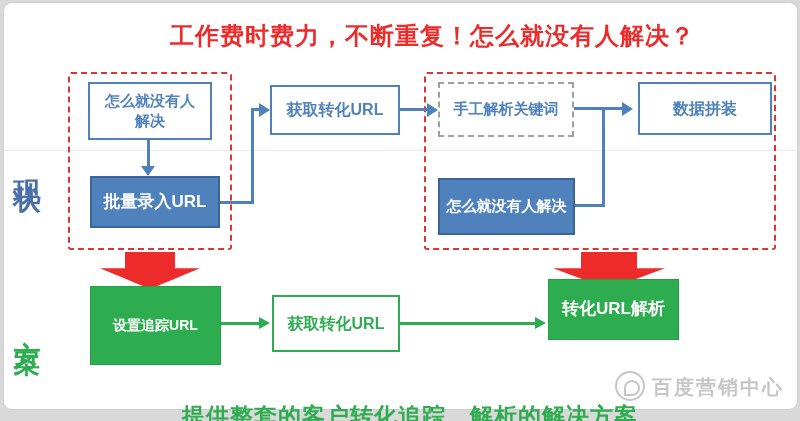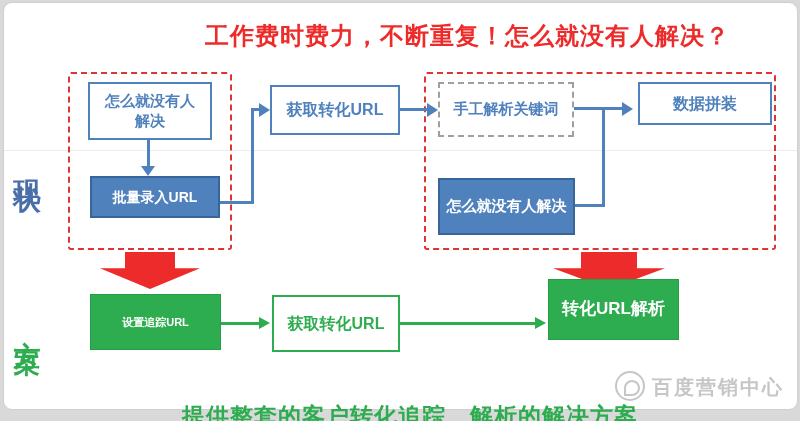--- a/index.html
+++ b/index.html
@@ -10,21 +10,21 @@
   *{margin:0;padding:0;box-sizing:border-box;}
   html,body{width:800px;height:421px;}
   body{
     position:relative;background:#d9d9d9;overflow:hidden;
     font-family:"Liberation Sans","DejaVu Sans",sans-serif;
   }
   .card{position:absolute;left:3px;top:2px;right:2px;bottom:11px;background:#ffffff;
         border:1px solid #cfcfcf;border-radius:9px;z-index:0;}
   .faint-line{position:absolute;left:4px;right:3px;top:150px;height:1px;background:#ececec;z-index:1;}
   .abs{position:absolute;z-index:2;}
-  .title{left:170px;top:20px;width:560px;text-align:right;font-size:24px;font-weight:bold;
+  .title{left:170px;top:20px;width:560px;text-align:left;font-size:24px;font-weight:bold;
          color:var(--title-red);letter-spacing:1px;white-space:nowrap;}
   .side-label{width:34px;font-size:27px;font-weight:bold;writing-mode:vertical-rl;
               text-orientation:upright;letter-spacing:6px;text-align:center;}
   .side-current{left:11px;top:121px;height:86px;color:var(--flow-blue-text);}
   .side-solution{left:11px;top:282px;height:86px;color:var(--solution-green);}
   .box{display:flex;align-items:center;justify-content:center;text-align:center;
        font-weight:bold;line-height:1.35;}
   .box-blue-outline{background:#fff;border:2px solid var(--flow-blue);color:var(--flow-blue);}
   .box-blue-fill{background:var(--flow-blue);border:2px solid var(--flow-blue-dark);color:#fff;}
   .box-gray-dashed{background:#fff;border:2px dashed #9f9f9f;color:var(--flow-blue);}
@@ -64,47 +64,47 @@
 <div class="abs side-label side-solution">方案</div>
 
 <div class="abs frame-red" style="left:68px;top:72px;width:164px;height:178px;"></div>
 <div class="abs frame-red" style="left:424px;top:72px;width:352px;height:178px;"></div>
 
 <div class="abs box box-blue-outline" style="left:88px;top:82px;width:124px;height:58px;font-size:15px;padding:0 8px;">怎么就没有人解决</div>
 
 <div class="abs vline-blue" style="left:147px;top:140px;height:28px;"></div>
 <div class="abs tri tri-down-blue" style="left:141px;top:166px;"></div>
 
-<div class="abs box box-blue-fill" style="left:90px;top:176px;width:130px;height:42px;font-size:14px;">批量录入URL</div>
+<div class="abs box box-blue-fill" style="left:90px;top:176px;width:130px;height:52px;font-size:17px;">批量录入URL</div>
 
 <div class="abs hline-blue" style="left:220px;top:201px;width:34px;"></div>
 <div class="abs vline-blue" style="left:251px;top:108px;height:96px;"></div>
 <div class="abs hline-blue" style="left:251px;top:108px;width:9px;"></div>
 <div class="abs tri tri-right-blue" style="left:259px;top:103px;"></div>
 
 <div class="abs box box-blue-outline" style="left:270px;top:85px;width:130px;height:50px;font-size:16px;">获取转化URL</div>
 
 <div class="abs hline-blue" style="left:400px;top:108px;width:28px;"></div>
 <div class="abs tri tri-right-blue" style="left:427px;top:103px;"></div>
 
 <div class="abs box box-gray-dashed" style="left:438px;top:82px;width:136px;height:55px;font-size:15px;">手工解析关键词</div>
 
 <div class="abs hline-blue" style="left:574px;top:107px;width:49px;"></div>
 <div class="abs tri tri-right-blue" style="left:622px;top:102px;"></div>
 <div class="abs vline-blue" style="left:602px;top:107px;height:100px;"></div>
 <div class="abs hline-blue" style="left:575px;top:204px;width:30px;"></div>
 
-<div class="abs box box-blue-outline" style="left:638px;top:82px;width:134px;height:43px;font-size:16px;">数据拼装</div>
+<div class="abs box box-blue-outline" style="left:638px;top:82px;width:134px;height:53px;font-size:16px;">数据拼装</div>
 
 <div class="abs box box-blue-fill" style="left:438px;top:178px;width:137px;height:57px;font-size:15px;">怎么就没有人解决</div>
 
 <div class="abs block-arrow-red" style="left:100px;top:252px;width:100px;height:37px;"></div>
 <div class="abs block-arrow-red" style="left:553px;top:252px;width:112px;height:37px;"></div>
 
-<div class="abs box box-green-fill" style="left:90px;top:294px;width:131px;height:56px;font-size:11px;">设置追踪URL</div>
+<div class="abs box box-green-fill" style="left:90px;top:286px;width:131px;height:79px;font-size:14px;">设置追踪URL</div>
 
 <div class="abs hline-green" style="left:221px;top:322px;width:39px;"></div>
 <div class="abs tri tri-right-green" style="left:259px;top:317px;"></div>
 
 <div class="abs box box-green-outline" style="left:272px;top:295px;width:128px;height:57px;font-size:16px;">获取转化URL</div>
 
 <div class="abs hline-green" style="left:400px;top:322px;width:136px;"></div>
 <div class="abs tri tri-right-green" style="left:535px;top:317px;"></div>
 
 <div class="abs box box-green-fill" style="left:548px;top:279px;width:131px;height:61px;font-size:17px;">转化URL解析</div>

